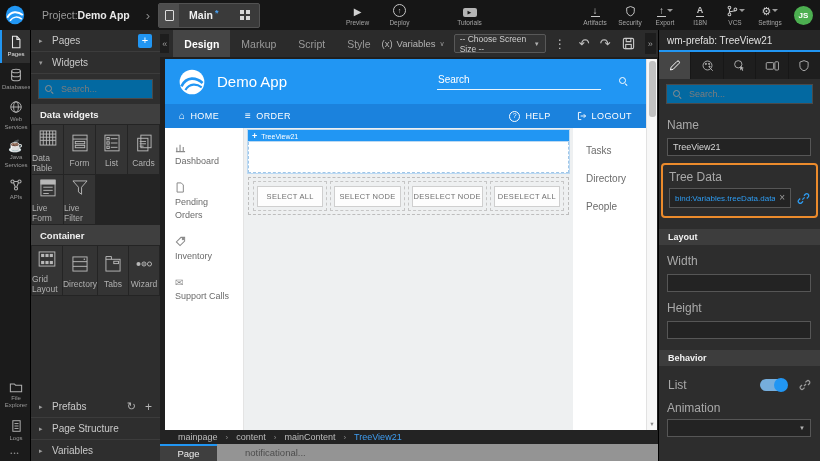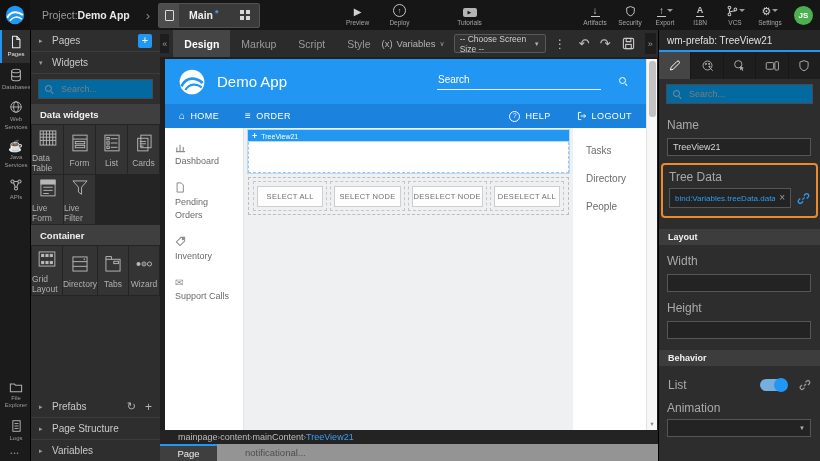--- a/index.html
+++ b/index.html
@@ -91,21 +91,21 @@
   .wmove{color:#fff;font-size:9px;font-weight:bold;line-height:1}
   .wname{color:#fff;font-size:7px}
   .wempty{height:30px;background:#fff;border:1px dashed #9fc6e8;border-top:none;box-shadow:0 0 0 1px #bcd9f2}
   .wbuttons{margin-top:4px;display:flex;gap:3px;padding:3px 4px;border:1px dashed #bdbdbd}
   .btnwrap{flex:1;border:1px dashed #c6c6c6;padding:3px}
   .cbtn{width:100%;box-sizing:border-box;background:#fdfdfd;border:1px solid #cfcfcf;color:#6f6f6f;font-size:7.5px;font-weight:normal;padding:5px 1px;text-align:center;letter-spacing:.3px;white-space:nowrap}
   .rightmenu{width:60px;flex:0 0 auto;background:#fff;padding:17px 0 0 13px;display:flex;flex-direction:column;gap:17px;font-size:10px;color:#6b6b6b}
   .cscroll{width:10px;flex:0 0 auto;background:#f7f7f7;border-left:1px solid #e2e2e2;display:flex;flex-direction:column;align-items:center}
   .thumb{width:7px;height:56px;background:#c2c2c2;border-radius:3px;margin-top:2px}
   .scrollarrow{margin-top:auto;font-size:5.5px;color:#8a8a8a;padding-bottom:3px}
-  .breadcrumb{height:14px;flex:0 0 auto;background:#232323;display:flex;align-items:center;padding-left:18px;font-size:9px;color:#bdbdbd}
+  .breadcrumb{height:14px;flex:0 0 auto;background:#232323;display:flex;align-items:center;padding-left:18px;gap:8px;font-size:9px;color:#bdbdbd}
   .crumb-sep{color:#8a8a8a;font-size:8px}
   .crumb.blue{color:#3f9df0}
   .statusbar{height:17px;flex:0 0 auto;background:#949494;display:flex;align-items:stretch}
   .page-tab{width:57px;background:#3f3f3f;border-top:2px solid #2196f3;color:#ececec;font-size:9.5px;display:flex;align-items:center;justify-content:center;box-sizing:border-box}
   .status-msg{color:#4d4d4d;font-size:9.5px;display:flex;align-items:center;margin-left:28px}
   
   .rpanel{position:absolute;left:658px;top:30px;width:162px;bottom:0;background:#2d2d2d;display:flex;flex-direction:column;overflow:hidden;border-left:1px solid #000;box-sizing:border-box}
   .rhead{height:20px;flex:0 0 auto;background:#262626;border-bottom:2px solid #2196f3;color:#e0e0e0;font-size:10px;display:flex;align-items:center;padding:0 8px}
   .rtabs{height:27px;flex:0 0 auto;background:#1e1e1e;display:flex}
   .rtab{flex:1;display:flex;align-items:center;justify-content:center;border-right:1px solid #171717}

